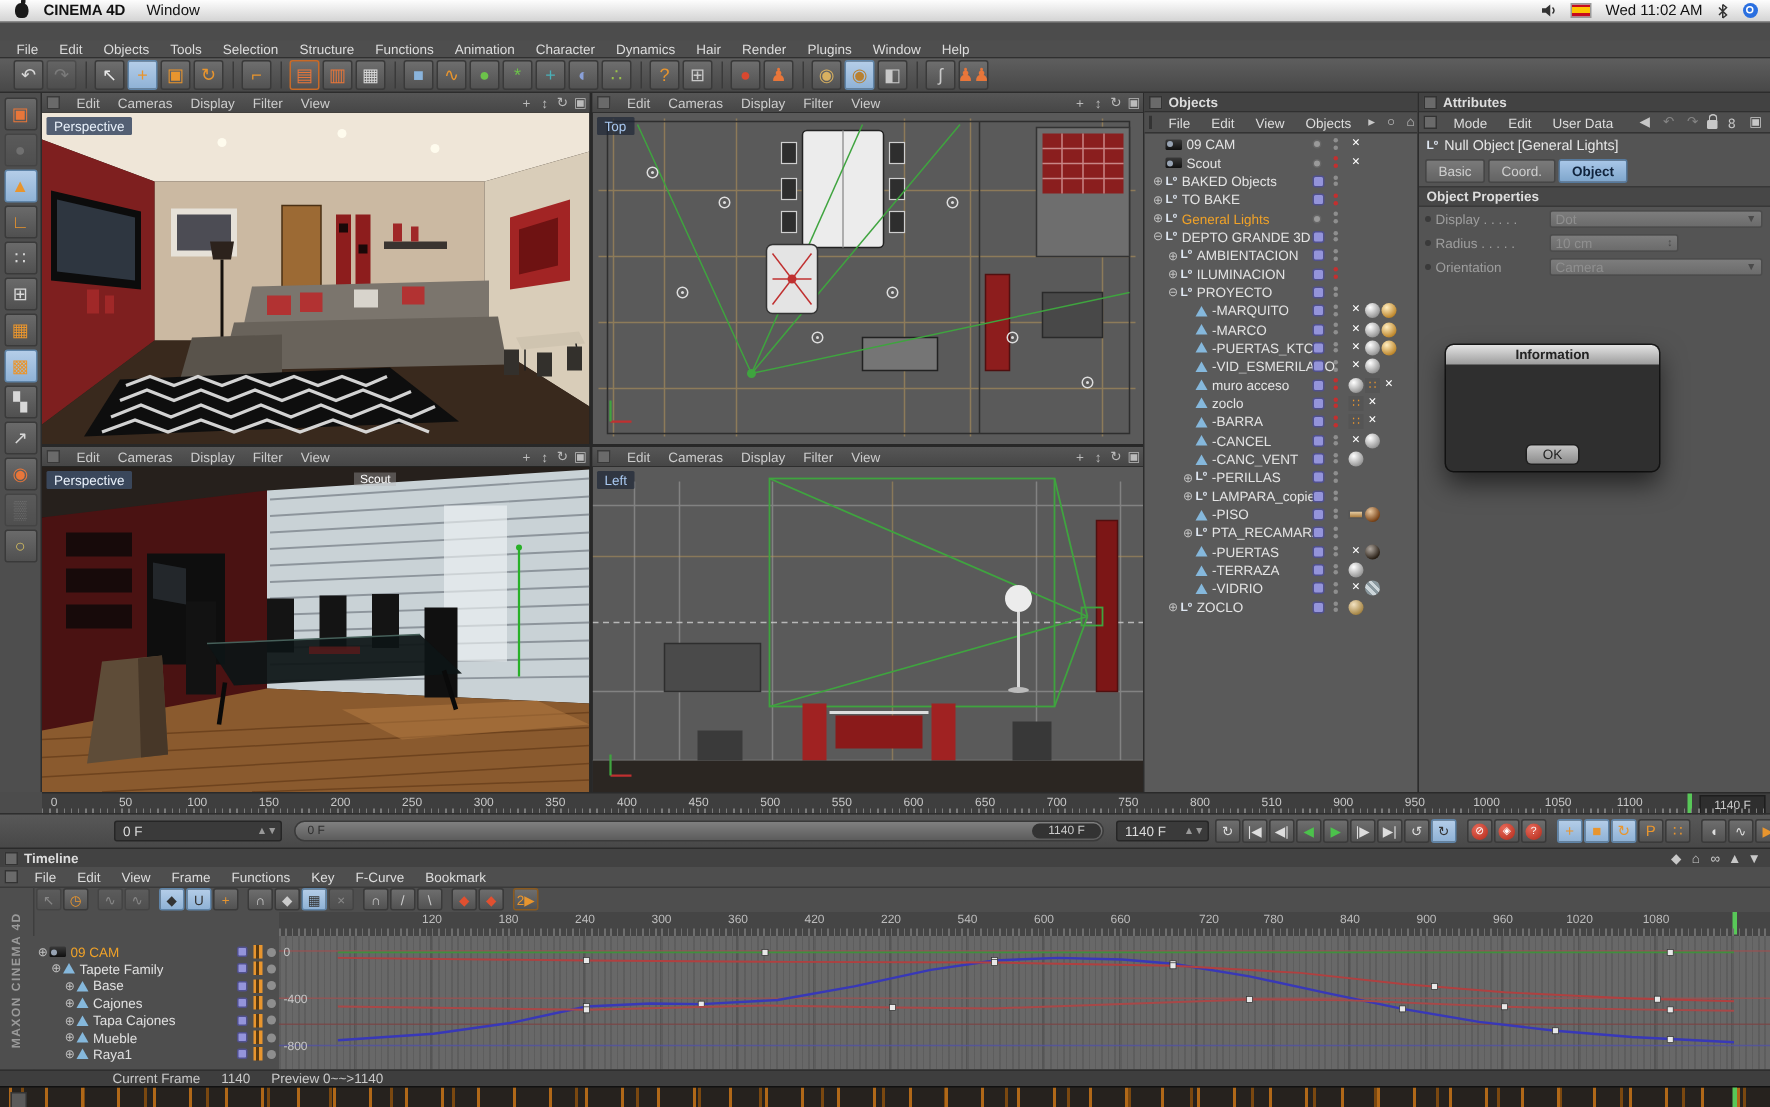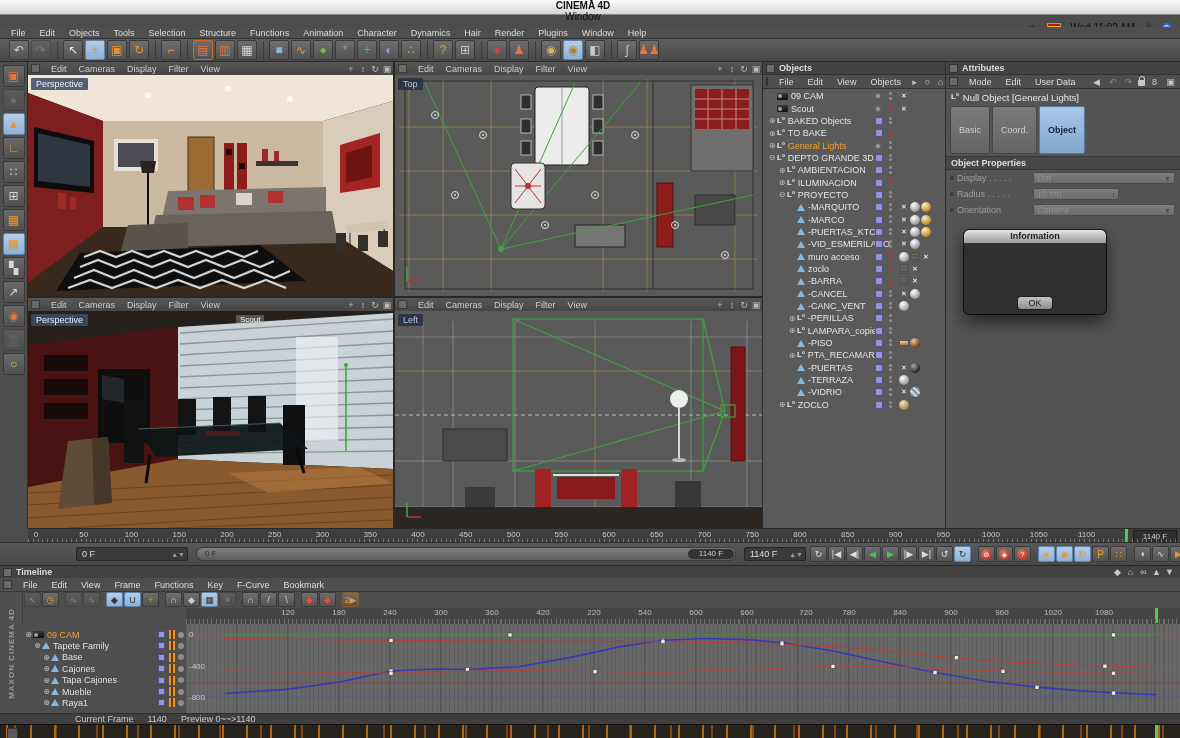--- a/index.html
+++ b/index.html
@@ -3,21 +3,21 @@
 <meta charset="utf-8">
 <style>
   html,body{margin:0;padding:0;background:#222;}
   #root{position:relative;width:1180px;height:738px;overflow:hidden;
         font-family:"Liberation Sans","DejaVu Sans",sans-serif;
         background:#4c4c4c;font-size:9px;color:#d8d8d8;
         -webkit-user-select:none;user-select:none;}
   
   .macbar{position:absolute;left:0;top:0;width:1180px;height:14px;
           background:linear-gradient(#fdfdfd,#d4d4d4);border-bottom:1px solid #8a8a8a;
-          display:flex;align-items:center;color:#111;font-size:10px;flex-direction:column;}
+          display:flex;align-items:center;color:#111;font-size:10px;}
   .apple{width:9px;height:10px;background:#1a1a1a;border-radius:45% 45% 42% 42%;margin:0 10px 0 10px;position:relative;}
   .apple::before{content:"";position:absolute;top:-3px;left:4px;width:3px;height:4px;background:#1a1a1a;border-radius:50% 0;}
   .macapp{font-weight:bold;margin-right:14px;}
   .macmenu{margin-right:14px;}
   .macright{margin-left:auto;display:flex;align-items:center;gap:9px;margin-right:8px;}
   .flag{width:12px;height:8px;background:linear-gradient(#c60b1e 0 25%,#ffc400 25% 75%,#c60b1e 75%);border:1px solid #999;}
   .spot{width:10px;height:10px;border-radius:50%;background:#2a6fe0;position:relative;}
   .spot::before{content:"";position:absolute;left:2px;top:2px;width:3px;height:3px;border:1px solid #fff;border-radius:50%;}
   
   .titlebar{position:absolute;left:0;top:14px;width:1180px;height:13px;
@@ -99,21 +99,21 @@
   .tag-matD{border-radius:50%;background:radial-gradient(circle at 35% 30%,#b0a8a0,#2c2218 70%,#120c06);}
   .tag-matGl{border-radius:50%;background:repeating-linear-gradient(45deg,#cdd6da 0 2px,#8a989e 2px 4px);}
   .tag-matT{border-radius:50%;background:radial-gradient(circle at 35% 30%,#f2e2c2,#a88848 70%,#6a5020);}
   .tag-uvw{background:#555;color:#e8952e;font-size:8px;line-height:10px;text-align:center;}
   .tag-uvw::after{content:"∷";}
   .tag-flat{height:6px;margin-top:2px;background:linear-gradient(#e8d0a8,#a87838);border:1px solid #555;}
   
   .attrpanel{position:absolute;left:945px;top:0;width:235px;height:466px;background:#545454;border-left:1px solid #2c2c2c;box-sizing:border-box;}
   .objline{height:16px;display:flex;align-items:center;gap:4px;padding-left:5px;color:#e6e6e6;font-size:9.5px;}
   .atabs{display:flex;gap:2px;padding:1px 0 2px 4px;}
-  .atab{padding:18px 8px;background:linear-gradient(#7a7a7a,#646464);border:1px solid #464646;border-radius:2px;color:#cfcfcf;}
+  .atab{padding:2px 8px;background:linear-gradient(#7a7a7a,#646464);border:1px solid #464646;border-radius:2px;color:#cfcfcf;}
   .atab.act{background:linear-gradient(#a9c7e8,#7fa6cc);border-color:#56799c;color:#10233c;font-weight:bold;}
   .asec{height:12px;background:#474747;border-top:1px solid #383838;border-bottom:1px solid #383838;
         color:#dedede;font-weight:bold;display:flex;align-items:center;padding-left:5px;}
   .afrow{height:16px;display:flex;align-items:center;padding-left:4px;}
   .adot{width:4px;height:4px;border-radius:50%;background:#3a3a3a;margin-right:3px;flex:none;}
   .albl{width:76px;color:#9e9e9e;flex:none;overflow:hidden;white-space:nowrap;}
   .actl{width:142px;height:12px;background:linear-gradient(#7d7d7d,#6b6b6b);border:1px solid #4c4c4c;border-radius:2px;
         display:flex;align-items:center;justify-content:space-between;padding:0 3px;box-sizing:border-box;color:#8f8f8f;}
   .actl.st{width:86px;gap:30px;}
   .aarr{font-size:7px;color:#4a4a4a;}
@@ -1098,21 +1098,21 @@
       <div class="rlab" style="left: 342.25px;">350</div>
       <div class="rlab" style="left: 390px;">400</div>
       <div class="rlab" style="left: 437.75px;">450</div>
       <div class="rlab" style="left: 485.5px;">500</div>
       <div class="rlab" style="left: 533.25px;">550</div>
       <div class="rlab" style="left: 581px;">600</div>
       <div class="rlab" style="left: 628.75px;">650</div>
       <div class="rlab" style="left: 676.5px;">700</div>
       <div class="rlab" style="left: 724.25px;">750</div>
       <div class="rlab" style="left: 772px;">800</div>
-      <div class="rlab" style="left: 819.75px;">850</div>
+      <div class="rlab" style="left: 819.75px;">510</div>
       <div class="rlab" style="left: 867.5px;">900</div>
       <div class="rlab" style="left: 915.25px;">950</div>
       <div class="rlab" style="left: 963px;">1000</div>
       <div class="rlab" style="left: 1010.75px;">1050</div>
       <div class="rlab" style="left: 1058.5px;">1100</div>
     </div>
 
   <div class="transport">
     <div class="tfield" style="left:76px;width:112px">
       <span>0 F</span>

